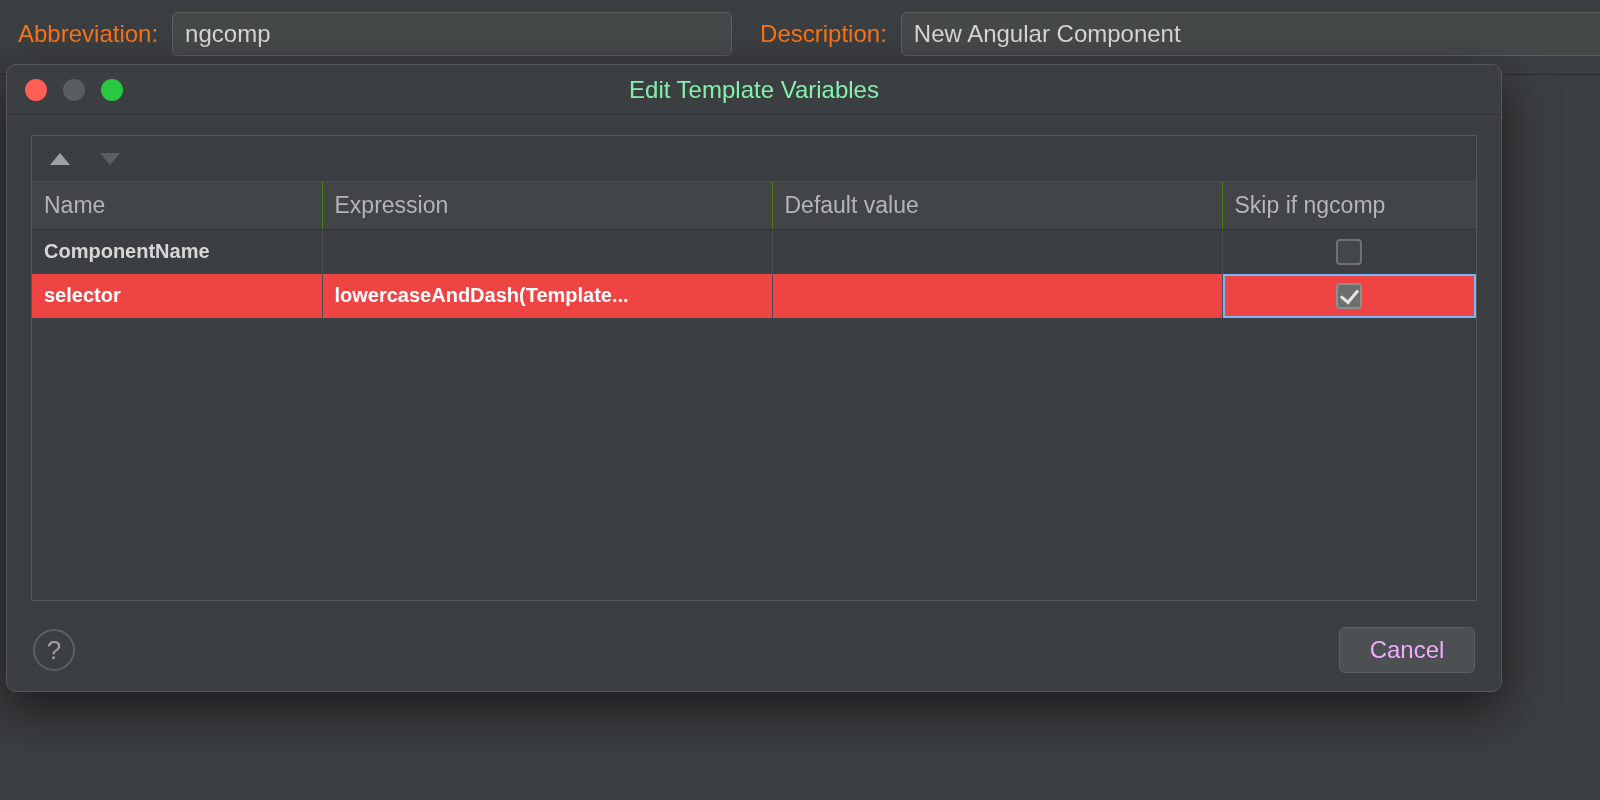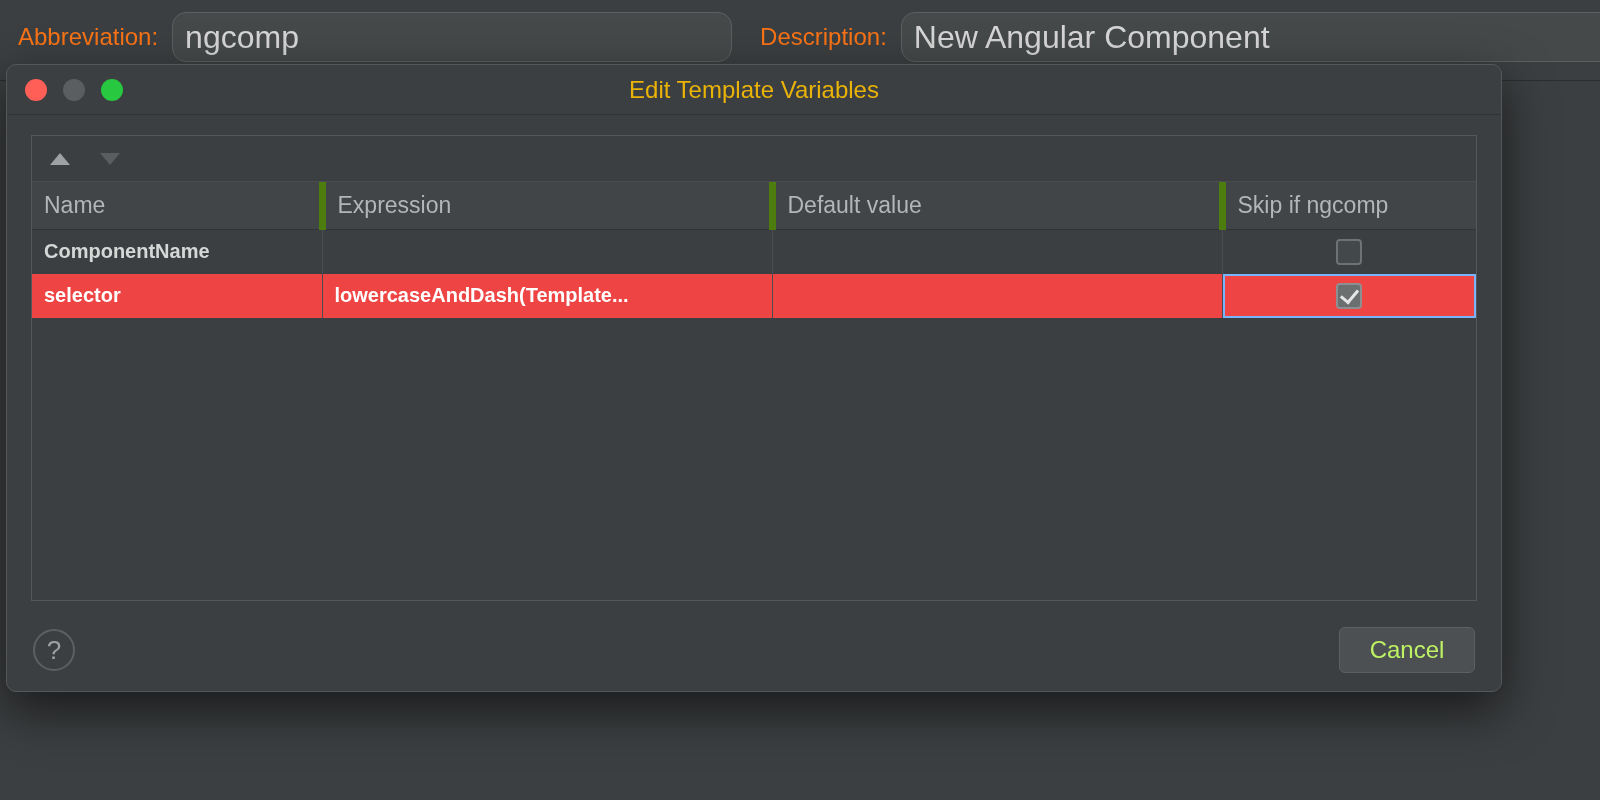--- a/index.html
+++ b/index.html
@@ -29,24 +29,24 @@
     gap: 14px;
   }
   .form-label {
     color: #f97316;
     white-space: nowrap;
   }
   .text-input {
     background: #45494a;
     border: 1px solid #5e6060;
     color: #d6d6d6;
-    font-size: 32px;
-    padding: 24px 12px;
+    font-size: 24px;
+    padding: 18px 12px;
     height: 44px;
-    border-radius: 14px;
+    border-radius: 6px;
   }
   #abbrev-input { width: 560px; }
   #desc-input { width: 772px; }
 
   
   .dialog {
     position: absolute;
     left: 6px;
     top: 64px;
     width: 1496px;
@@ -76,21 +76,21 @@
     display: flex;
     gap: 16px;
   }
   .tl {
     width: 22px; height: 22px; border-radius: 50%;
   }
   .tl.red { background: #ff5f57; }
   .tl.yellow { background: #5b5e60; }
   .tl.green { background: #28c840; }
   .dialog-title {
-    color: #eab308;
+    color: #86efac;
     font-size: 24px;
   }
 
   .dialog-body {
     flex: 1;
     padding: 20px 24px 8px 24px;
     display: flex;
     flex-direction: column;
   }
 
@@ -125,21 +125,21 @@
     width: 100%;
     border-collapse: collapse;
     table-layout: fixed;
   }
   .var-table th {
     text-align: left;
     font-weight: 400;
     color: #b3b5b6;
     background: #414547;
     padding: 10px 12px;
-    border-right: 7px solid #4d7c0f;
+    border-right: 1px solid #4d7c0f;
     border-bottom: 1px solid #323435;
     font-size: 23px;
   }
   .var-table th:last-child { border-right: none; }
   .var-table td {
     padding: 8px 12px;
     color: #d6d8d8;
     border-right: 1px solid #4a4c4d;
     font-size: 20px;
     white-space: nowrap;
@@ -208,21 +208,21 @@
   }
   .dialog-footer .spacer { flex:1; }
   .btn {
     min-width: 136px;
     height: 46px;
     border-radius: 6px;
     font-size: 24px;
     padding: 0 26px;
     border: 1px solid #5d6061;
     background: #4c5052;
-    color: #bef264;
+    color: #f0abfc;
   }
   .btn.primary {
     background: #365880;
     border-color: #4a688f;
     color: #e8ecef;
   }
 </style>
 </head>
 <body>
 

